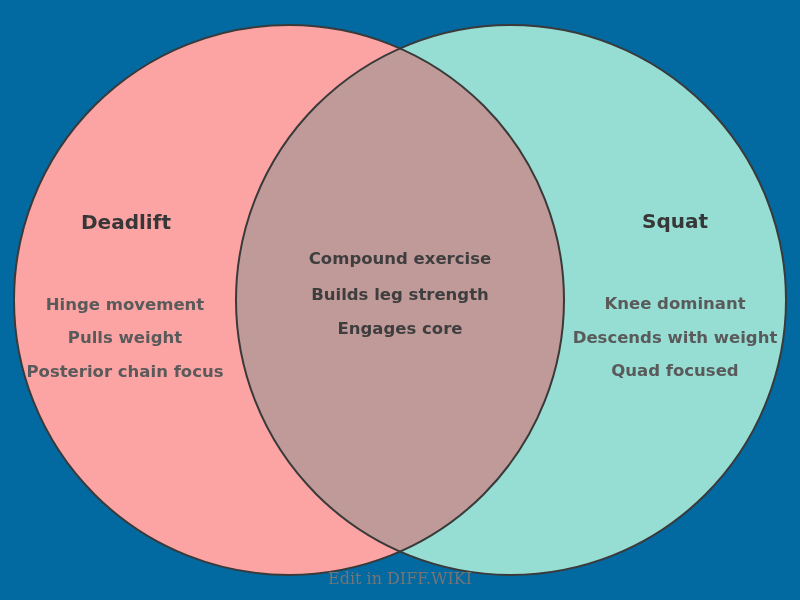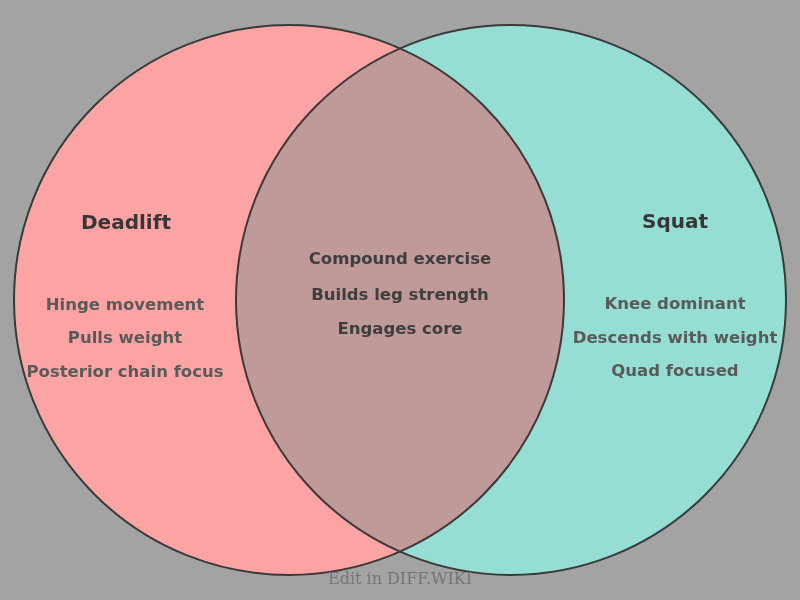--- a/index.html
+++ b/index.html
@@ -4,21 +4,21 @@
 <style>
   html, body {
     margin: 0;
     padding: 0;
     background: #ffffff;
   }
   .canvas {
     position: relative;
     width: 800px;
     height: 600px;
-    background: #a3a3a3;
+    background: #0369a1;
     overflow: hidden;
     font-family: "DejaVu Sans", sans-serif;
   }
   svg { display: block; }
   .set-title {
     font-family: "DejaVu Sans", sans-serif;
     font-size: 20px;
     font-weight: bold;
   }
   .set-item {

